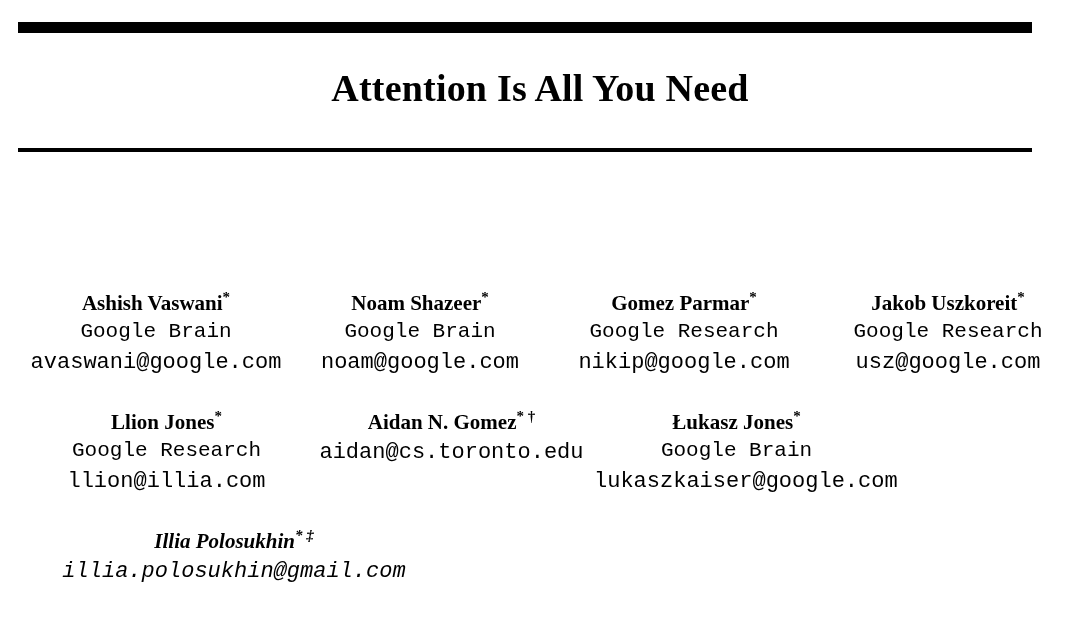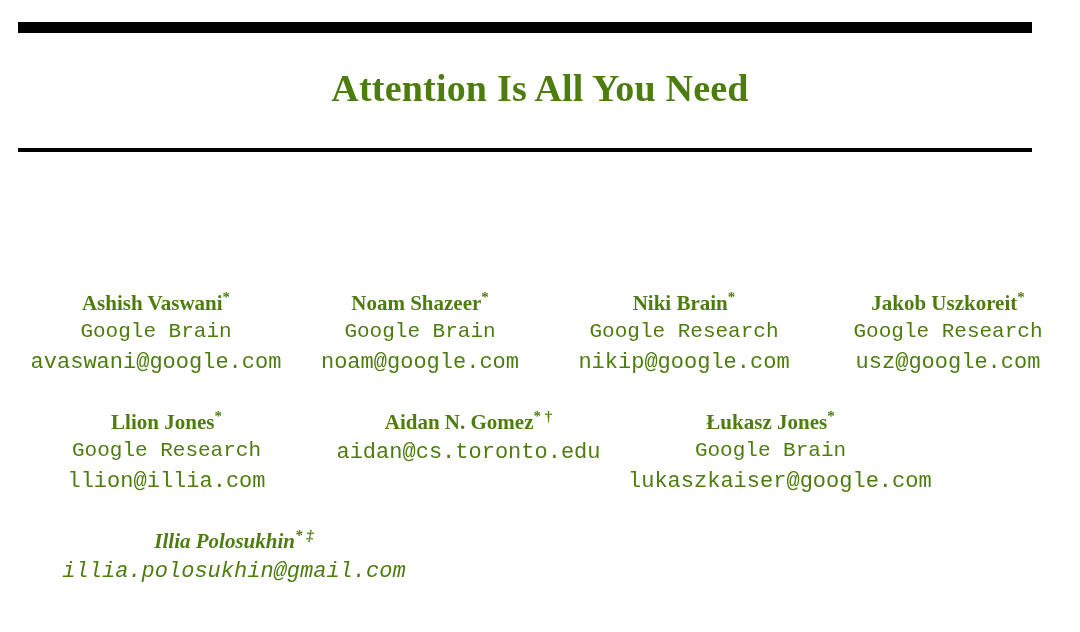--- a/index.html
+++ b/index.html
@@ -6,21 +6,21 @@
     margin: 0;
     padding: 0;
     background: #ffffff;
   }
   .page {
     position: relative;
     width: 1080px;
     height: 632px;
     background: #ffffff;
     font-family: "Liberation Serif", serif;
-    color: #4d7c0f;
+    color: #000000;
     overflow: hidden;
   }
   .rule-top {
     position: absolute;
     left: 18px;
     top: 22px;
     width: 1014px;
     height: 11px;
     background: #000000;
   }
@@ -50,21 +50,21 @@
     top: 288px;
     width: 1080px;
   }
   .author-row {
     display: flex;
     justify-content: flex-start;
     align-items: flex-start;
     padding-left: 24px;
   }
   .author-row.row1 { gap: 0px; margin-bottom: 30px; }
-  .author-row.row2 { gap: 17px; margin-bottom: 30px; }
+  .author-row.row2 { gap: 0px; margin-bottom: 30px; }
   .author-row.row3 { gap: 0px; }
 
   .author {
     text-align: center;
     line-height: 1.28;
   }
   .row1 .author { width: 265px; }
   .row2 .author { width: 285px; }
   .row3 .author { width: 420px; font-style: italic; }
 
@@ -110,21 +110,21 @@
         <div class="author-name"><span>Ashish Vaswani</span><span class="marks">*</span></div>
         <div class="author-affil">Google Brain</div>
         <div class="author-email">avaswani@google.com</div>
       </div>
       <div class="author">
         <div class="author-name"><span>Noam Shazeer</span><span class="marks">*</span></div>
         <div class="author-affil">Google Brain</div>
         <div class="author-email">noam@google.com</div>
       </div>
       <div class="author">
-        <div class="author-name"><span>Niki Brain</span><span class="marks">*</span></div>
+        <div class="author-name"><span>Gomez Parmar</span><span class="marks">*</span></div>
         <div class="author-affil">Google Research</div>
         <div class="author-email">nikip@google.com</div>
       </div>
       <div class="author">
         <div class="author-name"><span>Jakob Uszkoreit</span><span class="marks">*</span></div>
         <div class="author-affil">Google Research</div>
         <div class="author-email">usz@google.com</div>
       </div>
     </div>
 

